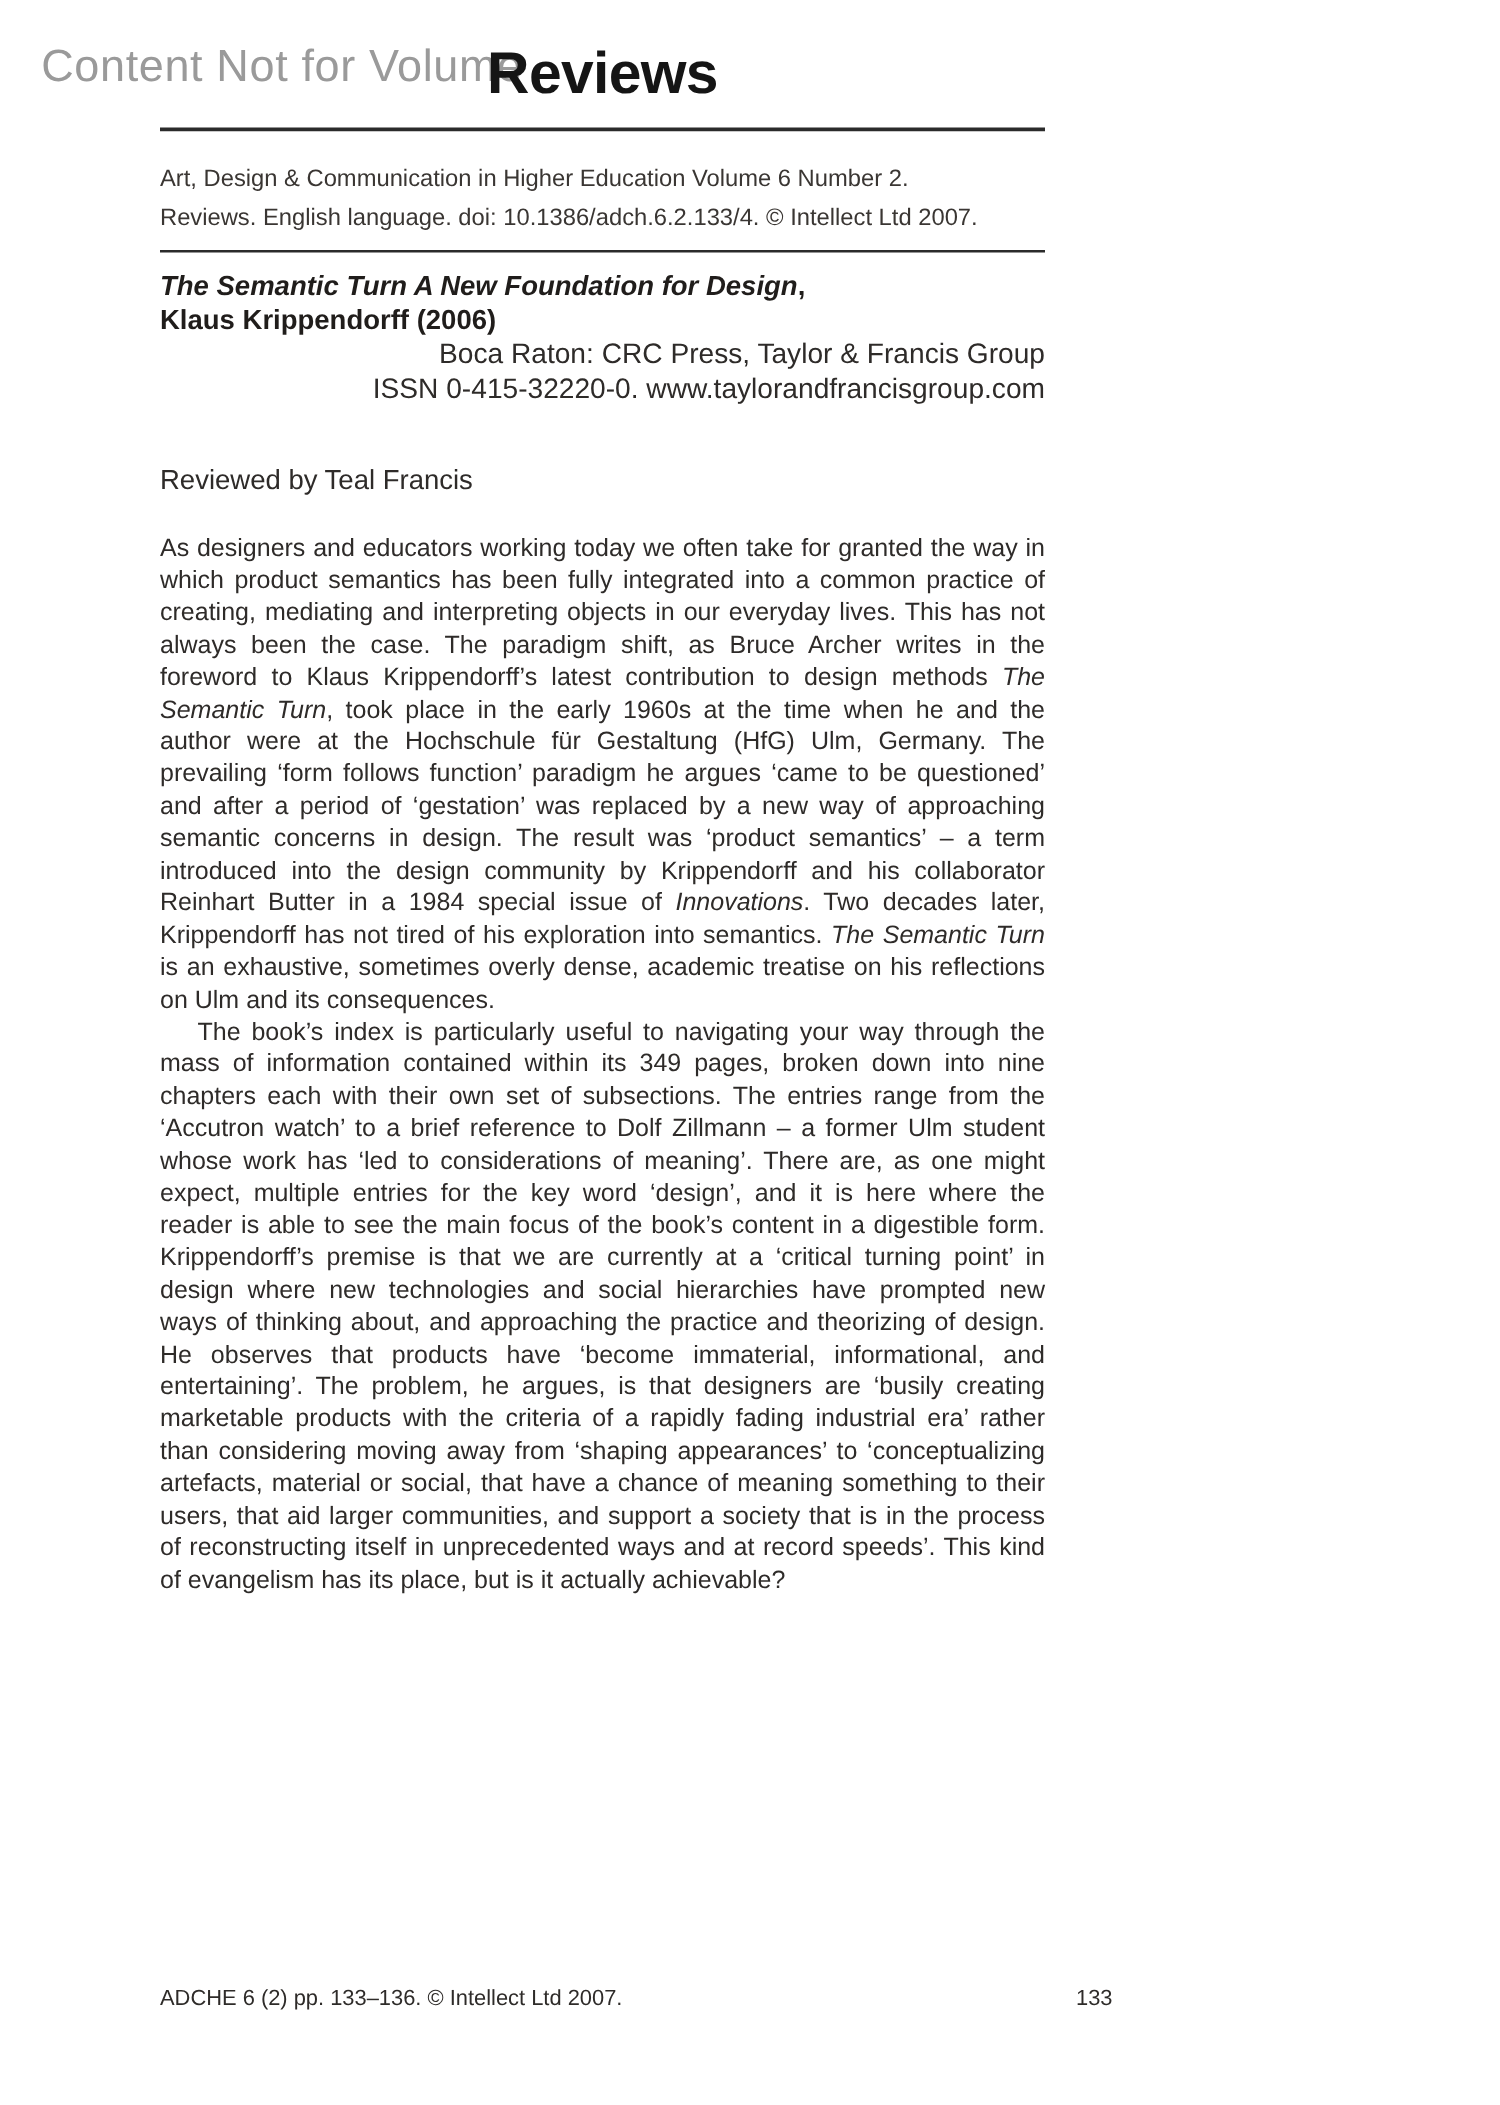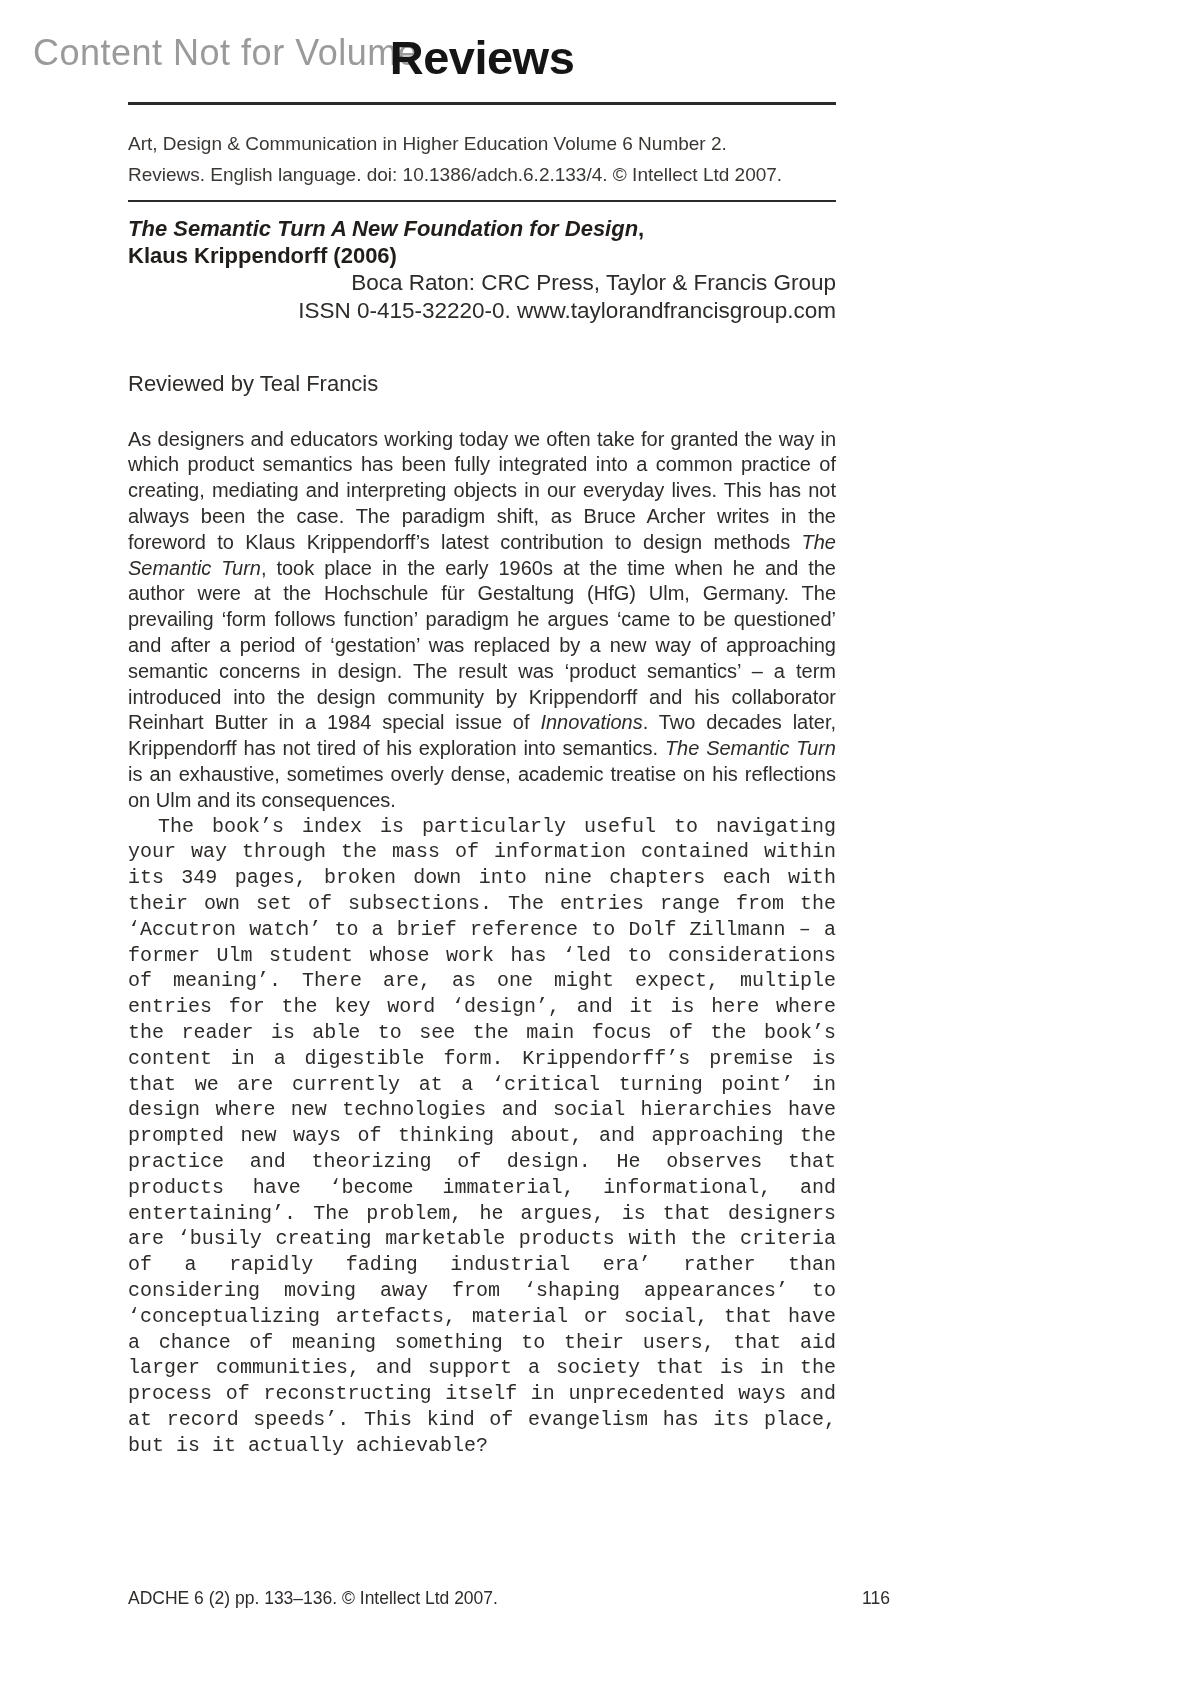--- a/index.html
+++ b/index.html
@@ -70,21 +70,21 @@
     color: #2e2b29;
   }
   .article-body {
     margin-top: 30px;
     font-size: 20px;
     line-height: 25.8px;
     text-align: justify;
     color: #2e2b29;
   }
   .article-body p { margin: 0; }
-  .article-body p.indented { text-indent: 30px; font-family: Liberation Mono, monospace; }
+  .article-body p.indented { text-indent: 30px; }
   .article-body em { font-style: italic; }
   .page-footer {
     position: absolute;
     left: 128px; top: 1588px;
     width: 762px;
     display: flex;
     justify-content: space-between;
     align-items: baseline;
     font-size: 17.5px;
     color: #2e2b29;
@@ -120,14 +120,14 @@
   <div class="reviewer">Reviewed by Teal Francis</div>
 
   <div class="article-body">
       <p><span>As designers and educators working today we often take for granted the way in which product semantics has been fully integrated into a common practice of creating, mediating and interpreting objects in our everyday lives. This has not always been the case. The paradigm shift, as Bruce Archer writes in the foreword to Klaus Krippendorff’s latest contribution to design methods </span><em>The Semantic Turn</em><span>, took place in the early 1960s at the time when he and the author were at the Hochschule für Gestaltung (HfG) Ulm, Germany. The prevailing ‘form follows function’ paradigm he argues ‘came to be questioned’ and after a period of ‘gestation’ was replaced by a new way of approaching semantic concerns in design. The result was ‘product semantics’ – a term introduced into the design community by Krippendorff and his collaborator Reinhart Butter in a 1984 special issue of </span><em>Innovations</em><span>. Two decades later, Krippendorff has not tired of his exploration into semantics. </span><em>The Semantic Turn</em><span> is an exhaustive, sometimes overly dense, academic treatise on his reflections on Ulm and its consequences.</span></p>
       <p class="indented"><span>The book’s index is particularly useful to navigating your way through the mass of information contained within its 349 pages, broken down into nine chapters each with their own set of subsections. The entries range from the ‘Accutron watch’ to a brief reference to Dolf Zillmann – a former Ulm student whose work has ‘led to considerations of meaning’. There are, as one might expect, multiple entries for the key word ‘design’, and it is here where the reader is able to see the main focus of the book’s content in a digestible form. Krippendorff’s premise is that we are currently at a ‘critical turning point’ in design where new technologies and social hierarchies have prompted new ways of thinking about, and approaching the practice and theorizing of design. He observes that products have ‘become immaterial, informational, and entertaining’. The problem, he argues, is that designers are ‘busily creating marketable products with the criteria of a rapidly fading industrial era’ rather than considering moving away from ‘shaping appearances’ to ‘conceptualizing artefacts, material or social, that have a chance of meaning something to their users, that aid larger communities, and support a society that is in the process of reconstructing itself in unprecedented ways and at record speeds’. This kind of evangelism has its place, but is it actually achievable?</span></p>
     </div>
 </div>
 
 <div class="page-footer">
   <span>ADCHE 6 (2) pp. 133–136. © Intellect Ltd 2007.</span>
-  <span>116</span>
+  <span>133</span>
 </div>
 
 </body></html>

